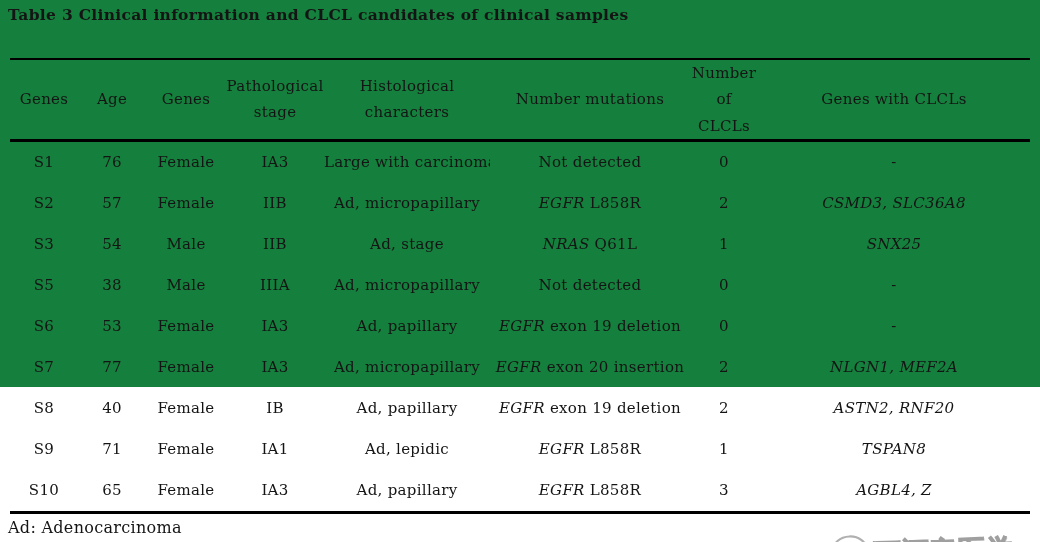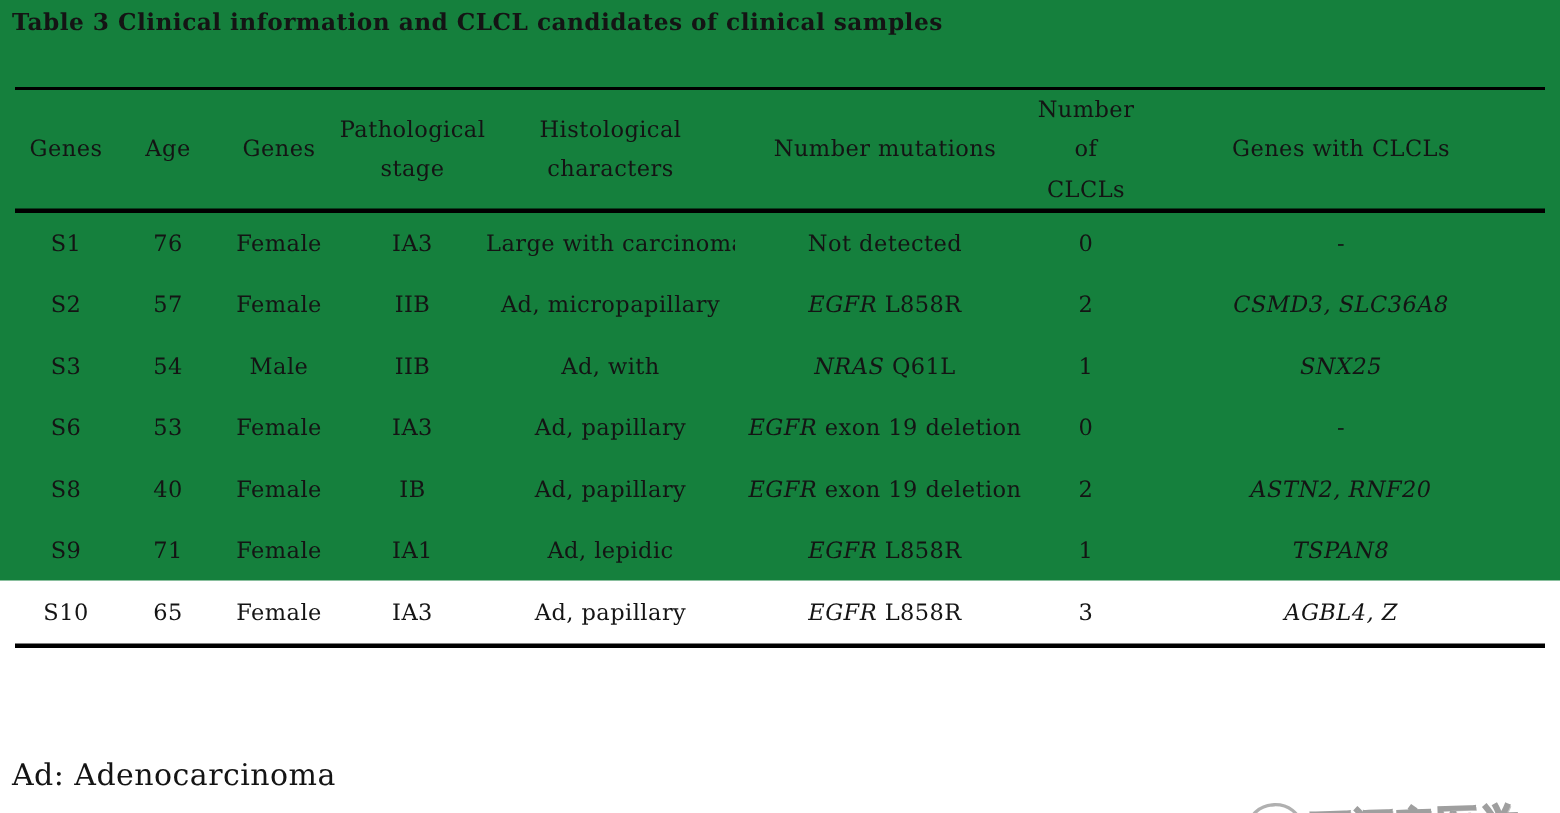--- a/index.html
+++ b/index.html
@@ -47,22 +47,22 @@
     text-align: center;
     vertical-align: middle;
     height: 41px;
     padding: 0;
     white-space: nowrap;
     overflow: hidden;
   }
   .it { font-style: italic; }
 
   .footnote {
-    position: absolute; left: 8px; top: 504px;
-    font-size: 20px; letter-spacing: 0.3px;
+    position: absolute; left: 8px; top: 518px;
+    font-size: 16px; letter-spacing: 0.3px;
   }
 
   .watermark {
     position: absolute;
     left: 818px; top: 472px;
     display: flex; align-items: center;
     transform: rotate(-2deg);
     z-index: 5;
     pointer-events: none;
   }
@@ -132,34 +132,54 @@
             <td>Ad, micropapillary</td>
             <td><span class="it">EGFR</span> L858R</td>
             <td>2</td>
             <td><span class="it">CSMD3, SLC36A8</span></td>
           </tr>
           <tr>
             <td>S3</td>
             <td>54</td>
             <td>Male</td>
             <td>IIB</td>
-            <td>Ad, with</td>
+            <td>Ad, stage</td>
             <td><span class="it">NRAS</span> Q61L</td>
             <td>1</td>
             <td><span class="it">SNX25</span></td>
+          </tr>
+          <tr>
+            <td>S5</td>
+            <td>38</td>
+            <td>Male</td>
+            <td>IIIA</td>
+            <td>Ad, micropapillary</td>
+            <td>Not detected</td>
+            <td>0</td>
+            <td><span>-</span></td>
           </tr>
           <tr>
             <td>S6</td>
             <td>53</td>
             <td>Female</td>
             <td>IA3</td>
             <td>Ad, papillary</td>
             <td><span class="it">EGFR</span> exon 19 deletion</td>
             <td>0</td>
             <td><span>-</span></td>
+          </tr>
+          <tr>
+            <td>S7</td>
+            <td>77</td>
+            <td>Female</td>
+            <td>IA3</td>
+            <td>Ad, micropapillary</td>
+            <td><span class="it">EGFR</span> exon 20 insertion</td>
+            <td>2</td>
+            <td><span class="it">NLGN1, MEF2A</span></td>
           </tr>
           <tr>
             <td>S8</td>
             <td>40</td>
             <td>Female</td>
             <td>IB</td>
             <td>Ad, papillary</td>
             <td><span class="it">EGFR</span> exon 19 deletion</td>
             <td>2</td>
             <td><span class="it">ASTN2, RNF20</span></td>

